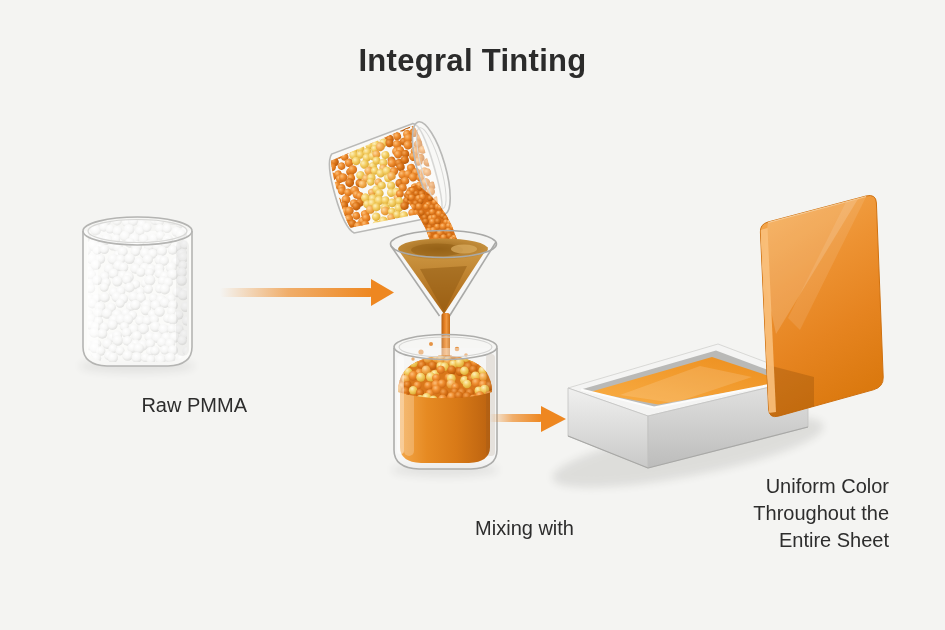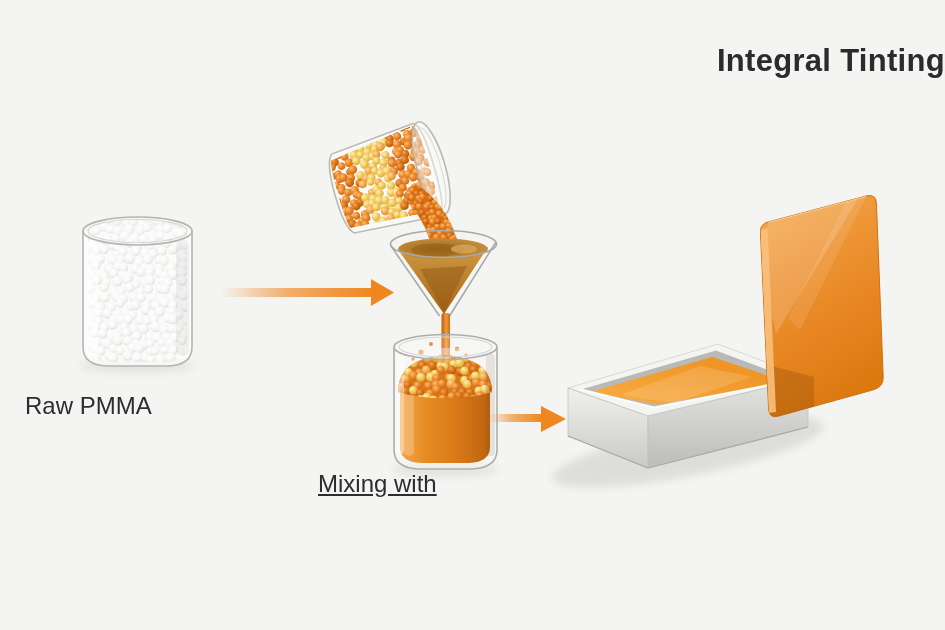--- a/index.html
+++ b/index.html
@@ -3,29 +3,29 @@
 <meta charset="utf-8">
 <style>
   html,body{margin:0;padding:0;background:#e9e9e7;}
   .canvas{
     position:relative;width:945px;height:630px;overflow:hidden;
     background:#f4f4f2;
     font-family:"Liberation Sans", sans-serif;
     -webkit-font-smoothing:antialiased;
   }
   .title{
-    position:absolute;top:45px;left:0;right:0;text-align:right;
+    position:absolute;top:45px;left:0;right:0;text-align:center;
     font-size:31px;font-weight:700;color:#2b2b2b;letter-spacing:.3px;line-height:1.05;
   }
   .stage-label{
-    position:absolute;text-align:left;font-size:24px;line-height:27px;color:#2d2d2d;
+    position:absolute;text-align:right;font-size:20px;line-height:27px;color:#2d2d2d;
   }
   .stage-label span{display:block;}
   #label-raw{left:25px;top:392px;width:222px;}
-  #label-mix{left:318px;top:470px;width:256px;text-decoration:underline;}
+  #label-mix{left:318px;top:515px;width:256px;}
   #label-sheet{left:661px;top:473px;width:228px;}
   svg.illus{position:absolute;left:0;top:0;}
 </style>
 </head>
 <body>
 
 <div class="canvas">
 
   <div class="title">Integral Tinting</div>
 
@@ -848,13 +848,18 @@
       </g>
     </g>
   </svg>
 
   <div class="stage-label" id="label-raw">
     <span>Raw PMMA</span>
   </div>
   <div class="stage-label" id="label-mix">
     <span>Mixing with</span>
   </div>
+  <div class="stage-label" id="label-sheet">
+    <span>Uniform Color</span>
+    <span>Throughout the</span>
+    <span>Entire Sheet</span>
+  </div>
 </div>
 
 </body></html>

